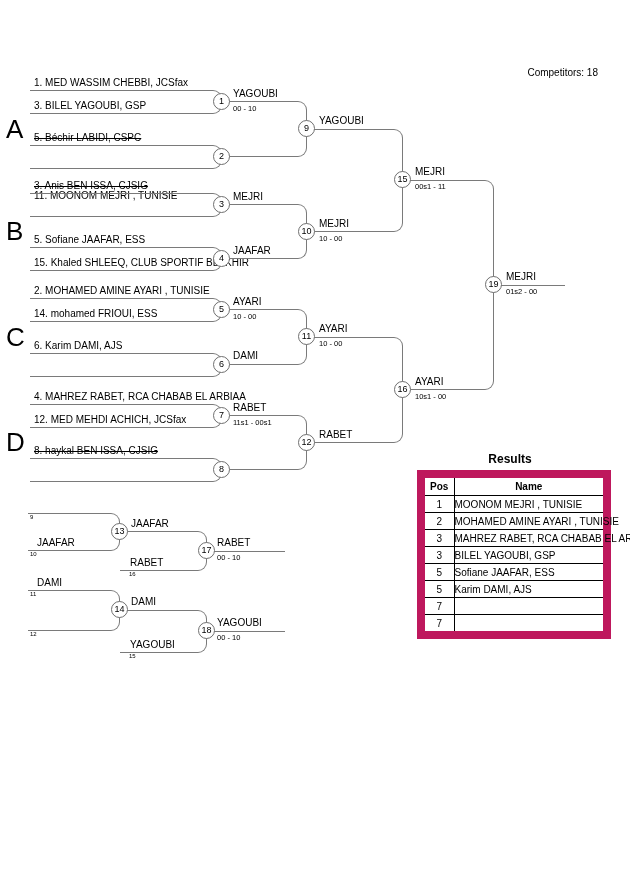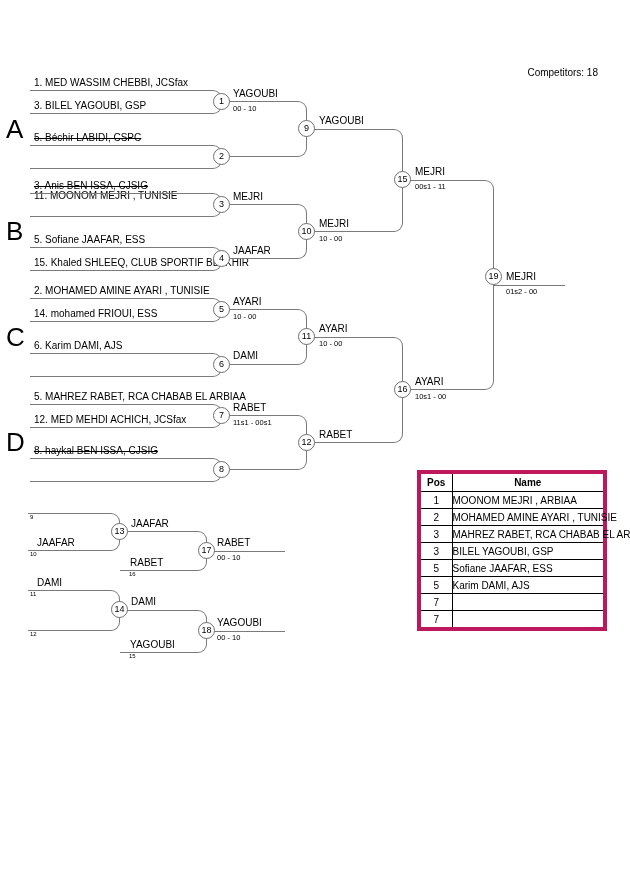--- a/index.html
+++ b/index.html
@@ -54,21 +54,21 @@
   .tinyref{
     position:absolute;font-size:6px;line-height:7px;color:#000;
   }
   .results-title{
     position:absolute;left:417px;top:452px;width:186px;
     font-size:12px;font-weight:bold;text-align:center;
   }
   table.results{
     position:absolute;left:417px;top:470px;width:186px;
     border-collapse:collapse;table-layout:fixed;
-    border:4px solid #be185d;
+    border:8px solid #be185d;
     font-size:10px;
   }
   table.results th,table.results td{
     border:1px solid #000;
     overflow:visible;white-space:nowrap;
     padding:0;
   }
   table.results th{height:17px;font-weight:bold;text-align:center;}
   table.results td{height:16px;}
   td.pos{text-align:center;}
@@ -91,21 +91,21 @@
   <div class="entry" style="top:77px">1. MED WASSIM CHEBBI, JCSfax</div>
   <div class="entry" style="top:100px">3. BILEL YAGOUBI, GSP</div>
   <div class="entry strike" style="top:132px">5. Béchir LABIDI, CSPC</div>
   <div class="entry strike" style="top:180px">3. Anis BEN ISSA, CJSIG</div>
   <div class="entry" style="top:190px">11. MOONOM MEJRI , TUNISIE</div>
   <div class="entry" style="top:234px">5. Sofiane JAAFAR, ESS</div>
   <div class="entry" style="top:257px">15. Khaled SHLEEQ, CLUB SPORTIF BELKHIR</div>
   <div class="entry" style="top:285px">2. MOHAMED AMINE AYARI , TUNISIE</div>
   <div class="entry" style="top:308px">14. mohamed FRIOUI, ESS</div>
   <div class="entry" style="top:340px">6. Karim DAMI, AJS</div>
-  <div class="entry" style="top:391px">5. MAHREZ RABET, RCA CHABAB EL ARBIAA</div>
+  <div class="entry" style="top:391px">4. MAHREZ RABET, RCA CHABAB EL ARBIAA</div>
   <div class="entry" style="top:414px">12. MED MEHDI ACHICH, JCSfax</div>
   <div class="entry strike" style="top:445px">8. haykal BEN ISSA, CJSIG</div>
 
   <div class="pair" style="top:90px"></div>
   <div class="pair" style="top:145px"></div>
   <div class="pair" style="top:193px"></div>
   <div class="pair" style="top:247px"></div>
   <div class="pair" style="top:298px"></div>
   <div class="pair" style="top:353px"></div>
   <div class="pair" style="top:404px"></div>
@@ -127,21 +127,21 @@
   <div class="circle" style="left:213px;top:301px">5</div>
   <div class="circle" style="left:213px;top:356px">6</div>
   <div class="circle" style="left:213px;top:407px">7</div>
   <div class="circle" style="left:213px;top:461px">8</div>
   <div class="circle" style="left:298px;top:120px">9</div>
   <div class="circle" style="left:298px;top:223px">10</div>
   <div class="circle" style="left:298px;top:328px">11</div>
   <div class="circle" style="left:298px;top:434px">12</div>
   <div class="circle" style="left:394px;top:171px">15</div>
   <div class="circle" style="left:394px;top:381px">16</div>
-  <div class="circle" style="left:485px;top:268px">19</div>
+  <div class="circle" style="left:485px;top:276px">19</div>
 
   <div class="wname" style="left:233px;top:88px">YAGOUBI</div>
   <div class="wscore" style="left:233px;top:104px">00 - 10</div>
   <div class="wname" style="left:233px;top:191px">MEJRI</div>
   <div class="wname" style="left:233px;top:245px">JAAFAR</div>
   <div class="wname" style="left:233px;top:296px">AYARI</div>
   <div class="wscore" style="left:233px;top:312px">10 - 00</div>
   <div class="wname" style="left:233px;top:350px">DAMI</div>
   <div class="wname" style="left:233px;top:402px">RABET</div>
   <div class="wscore" style="left:233px;top:418px">11s1 - 00s1</div>
@@ -182,33 +182,34 @@
   <div class="circle" style="left:198px;top:542px">17</div>
   <div class="circle" style="left:198px;top:622px">18</div>
 
   <div class="wname" style="left:131px;top:518px">JAAFAR</div>
   <div class="wname" style="left:131px;top:596px">DAMI</div>
   <div class="wname" style="left:217px;top:537px">RABET</div>
   <div class="wscore" style="left:217px;top:553px">00 - 10</div>
   <div class="wname" style="left:217px;top:617px">YAGOUBI</div>
   <div class="wscore" style="left:217px;top:633px">00 - 10</div>
 
+  <div class="results-title">Results</div>
   <table class="results">
     <colgroup>
         <col class="c-pos">
         <col class="c-name">
       </colgroup>
     <tbody>
         <tr>
       <th>Pos</th>
       <th>Name</th>
     </tr>
     <tr>
       <td class="pos">1</td>
-      <td class="name">MOONOM MEJRI , ARBIAA</td>
+      <td class="name">MOONOM MEJRI , TUNISIE</td>
     </tr>
     <tr>
       <td class="pos">2</td>
       <td class="name">MOHAMED AMINE AYARI , TUNISIE</td>
     </tr>
     <tr>
       <td class="pos">3</td>
       <td class="name">MAHREZ RABET, RCA CHABAB EL ARBIAA</td>
     </tr>
     <tr>

